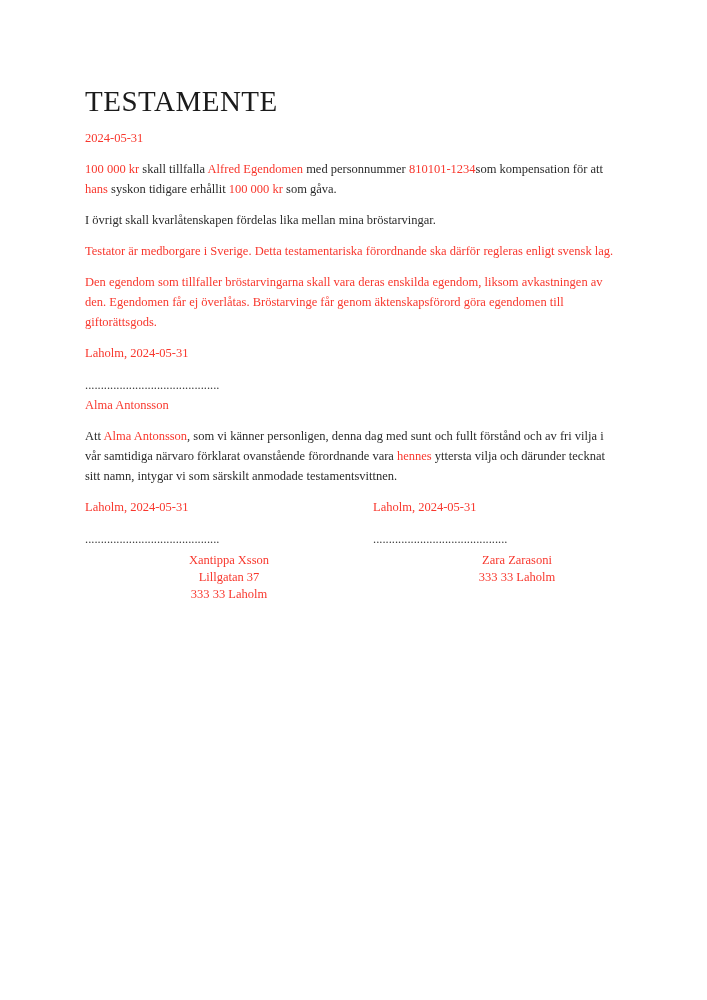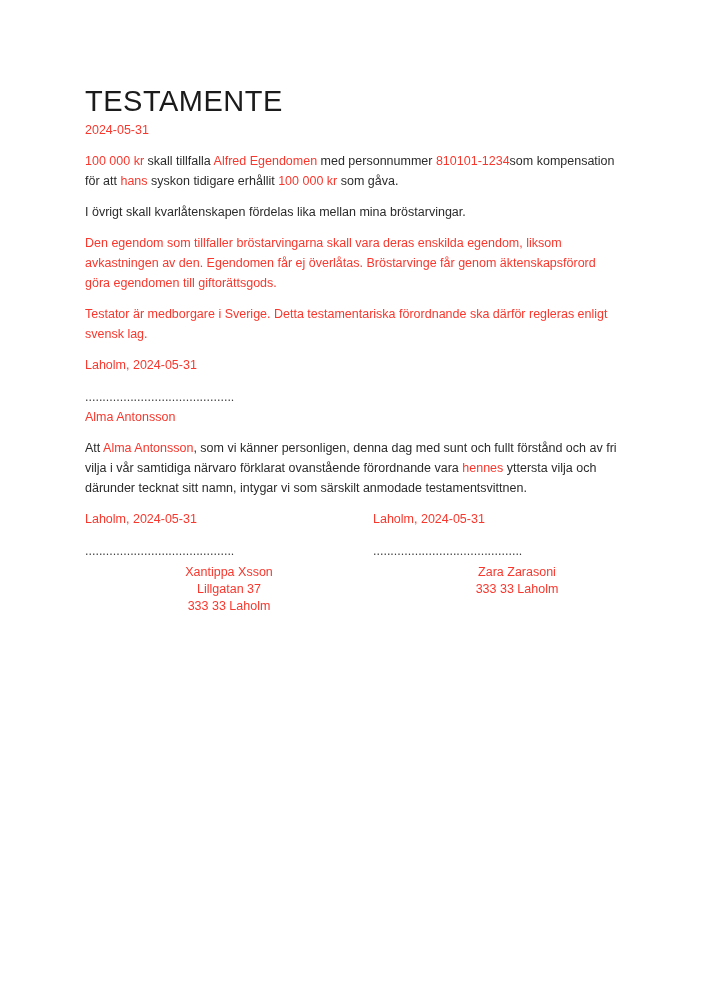--- a/index.html
+++ b/index.html
@@ -10,37 +10,37 @@
     --dots:#3f3f3f;
   }
   *{box-sizing:border-box;}
   html,body{margin:0;padding:0;background:#ffffff;}
   .page{
     position:relative;
     width:707px;
     height:912px;
     margin:0 auto;
     background:#ffffff;
-    font-family:Liberation Sans, sans-serif;
+    font-family:Liberation Serif, serif;
     font-size:12.5px;
     line-height:20px;
     color:var(--ink);
     padding:86px 85px 12px 85px;
     overflow:hidden;
   }
   h1.doc-title{
     margin:0;
     font-size:29px;
     line-height:30px;
     font-weight:400;
     letter-spacing:0.5px;
     color:var(--title-ink);
   }
   .doc-date{
-    margin-top:4px;
+    margin-top:12px;
     line-height:20px;
   }
   .red{color:var(--red);}
   p.body-par{
     margin:11px 0 0 0;
   }
   .sig-block{
     margin-top:11px;
   }
   .sig-line{
@@ -91,23 +91,23 @@
 <div class="page">
 
   <h1 class="doc-title">TESTAMENTE</h1>
   <div class="doc-date red">2024-05-31</div>
 
 
   <p class="body-par"><span class="red">100 000 kr</span><span> skall tillfalla </span><span class="red">Alfred Egendomen</span><span> med personnummer </span><span class="red">810101-1234</span><span>som kompensation för att </span><span class="red">hans</span><span> syskon tidigare erhållit </span><span class="red">100 000 kr</span><span> som gåva.</span></p>
 
   <p class="body-par"><span>I övrigt skall kvarlåtenskapen fördelas lika mellan mina bröstarvingar.</span></p>
 
+  <p class="body-par"><span class="red">Testator är medborgare i Sverige. Detta testamentariska förordnande ska därför regleras enligt svensk lag.</span></p>
+
   <p class="body-par"><span class="red">Den egendom som tillfaller bröstarvingarna skall vara deras enskilda egendom, liksom avkastningen av den. Egendomen får ej överlåtas. Bröstarvinge får genom äktenskapsförord göra egendomen till giftorättsgods.</span></p>
-
-  <p class="body-par"><span class="red">Testator är medborgare i Sverige. Detta testamentariska förordnande ska därför regleras enligt svensk lag.</span></p>
 
   <div class="sig-block">
     <div class="red">Laholm, 2024-05-31</div>
     <div class="sig-line">...........................................</div>
     <div class="red">Alma Antonsson</div>
   </div>
 
   <p class="body-par"><span>Att </span><span class="red">Alma Antonsson</span><span>, som vi känner personligen, denna dag med sunt och fullt förstånd och av fri vilja i vår samtidiga närvaro förklarat ovanstående förordnande vara </span><span class="red">hennes</span><span> yttersta vilja och därunder tecknat sitt namn, intygar vi som särskilt anmodade testamentsvittnen.</span></p>
 
   <div class="witness-row">

